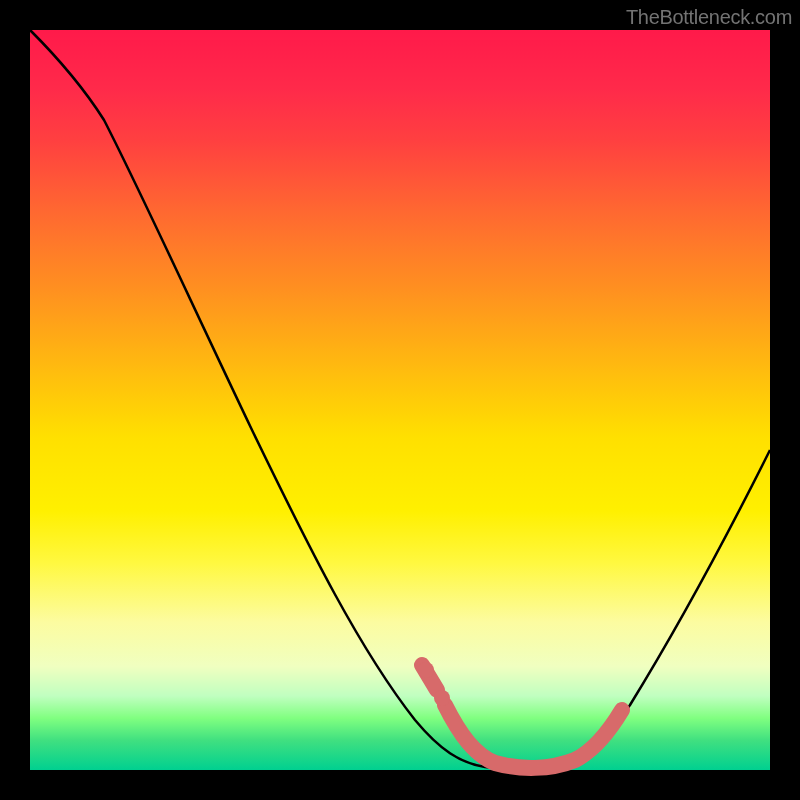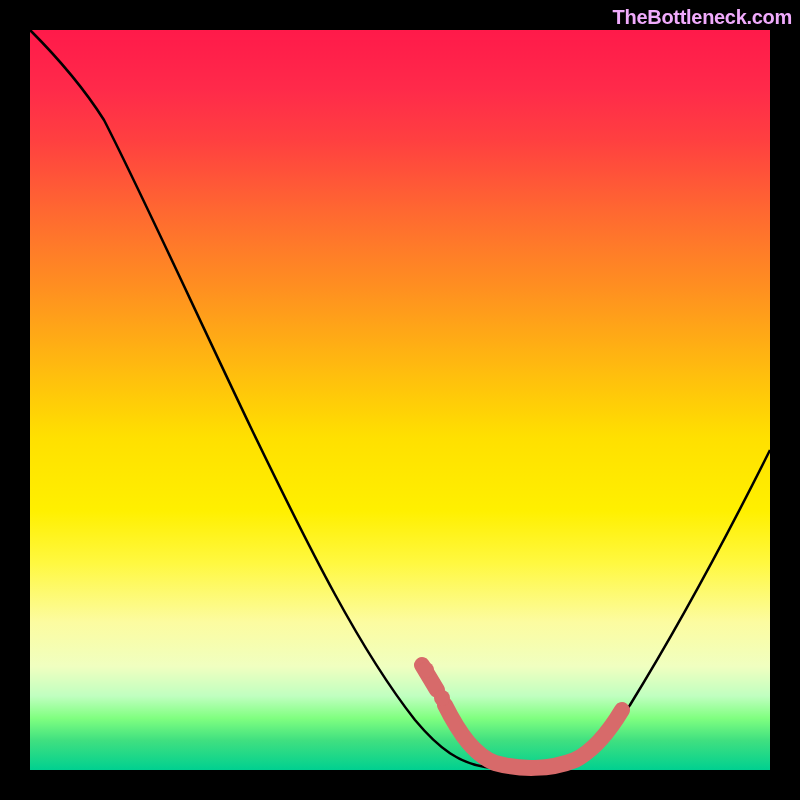--- a/index.html
+++ b/index.html
@@ -31,23 +31,23 @@
       #f0ffc0 86%,
       #c0ffc0 90%,
       #80ff80 93%,
       #40e080 96%,
       #00d090 100%);
   }
   .watermark {
     position: absolute;
     top: 6px;
     right: 8px;
-    color: #f0abfc;
+    color: #737373;
     font-size: 20px;
-    font-weight: 700;
+    font-weight: 400;
     letter-spacing: -0.3px;
   }
   svg.curve {
     position: absolute;
     left: 30px;
     top: 30px;
     width: 740px;
     height: 740px;
     overflow: visible;
   }

